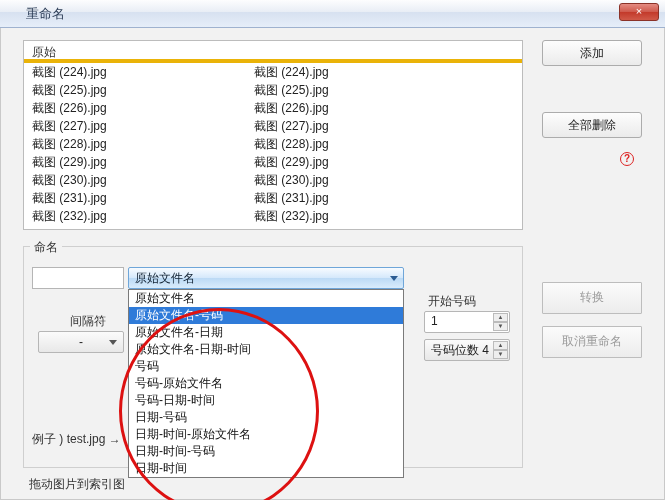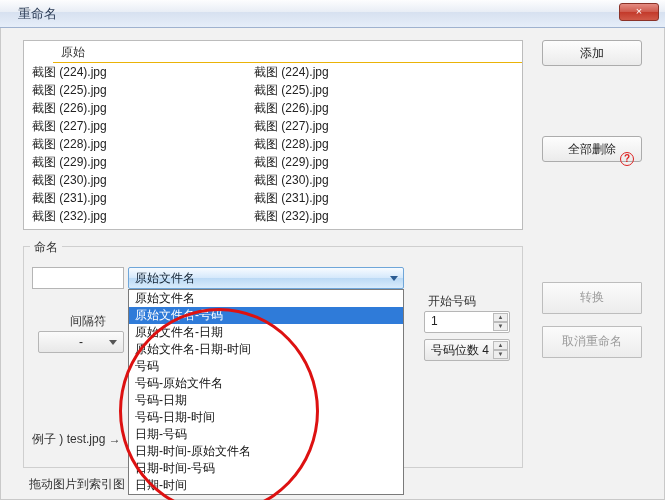--- a/index.html
+++ b/index.html
@@ -10,21 +10,21 @@
     width: 665px;
     height: 500px;
     overflow: hidden;
   }
   .titlebar {
     height: 28px;
     background: linear-gradient(#fdfdfe, #e8edf5 45%, #d7e1f0 46%, #e6eef9);
     border-bottom: 1px solid #9fb2cf;
     display: flex;
     align-items: center;
-    padding: 0 4px 0 18px;
+    padding: 0 4px 0 26px;
     position: relative;
   }
   .titlebar-title {
     color: #2a3b55;
     font-size: 13px;
   }
   .close-btn {
     position: absolute;
     right: 6px; top: 3px;
     width: 40px; height: 18px;
@@ -49,22 +49,21 @@
   .file-panel {
     position: absolute;
     left: 22px; top: 12px;
     width: 500px; height: 190px;
     background: #fff;
     border: 1px solid #bcbcbc;
   }
   .file-header {
     display: flex;
     height: 22px;
-    border-bottom: 1px solid #eab308;
-    margin-left: 29px;
+    border-bottom: 4px solid #eab308;
   }
   .file-header div {
     padding: 3px 8px;
     color: #333;
   }
   .col-orig { width: 230px; }
   .col-new { flex: 1; }
   .file-list {
     height: 166px;
     overflow-y: scroll;
@@ -86,21 +85,21 @@
     border: 1px solid #acacac;
     border-radius: 3px;
     font-size: 12px;
     text-align: center;
     line-height: 24px;
     color: #222;
     cursor: default;
   }
   .btn-add    { top: 12px; }
   .btn-del    { top: 48px; }
-  .btn-delall { top: 84px; margin-top: 24px; }
+  .btn-delall { top: 84px; }
   .help-icon {
     position: absolute;
     right: 30px; top: 124px;
     width: 14px; height: 14px;
     border: 1.5px solid #d22;
     border-radius: 50%;
     color: #d22;
     font-size: 10px;
     text-align: center;
     line-height: 12px;
@@ -340,21 +339,20 @@
       <span class="chev"></span>
     </div>
 
     <div class="dropdown-list" id="template-dropdown">
         <div class="opt">原始文件名</div>
         <div class="opt sel">原始文件名-号码</div>
         <div class="opt">原始文件名-日期</div>
         <div class="opt">原始文件名-日期-时间</div>
         <div class="opt">号码</div>
         <div class="opt">号码-原始文件名</div>
-        <div class="opt">号码-日期</div>
         <div class="opt">号码-日期-时间</div>
         <div class="opt">日期-号码</div>
         <div class="opt">日期-时间-原始文件名</div>
         <div class="opt">日期-时间-号码</div>
         <div class="opt">日期-时间</div>
       </div>
 
     <div class="lbl-sep">间隔符</div>
     <div class="sep-combo">
       <span>-</span>

